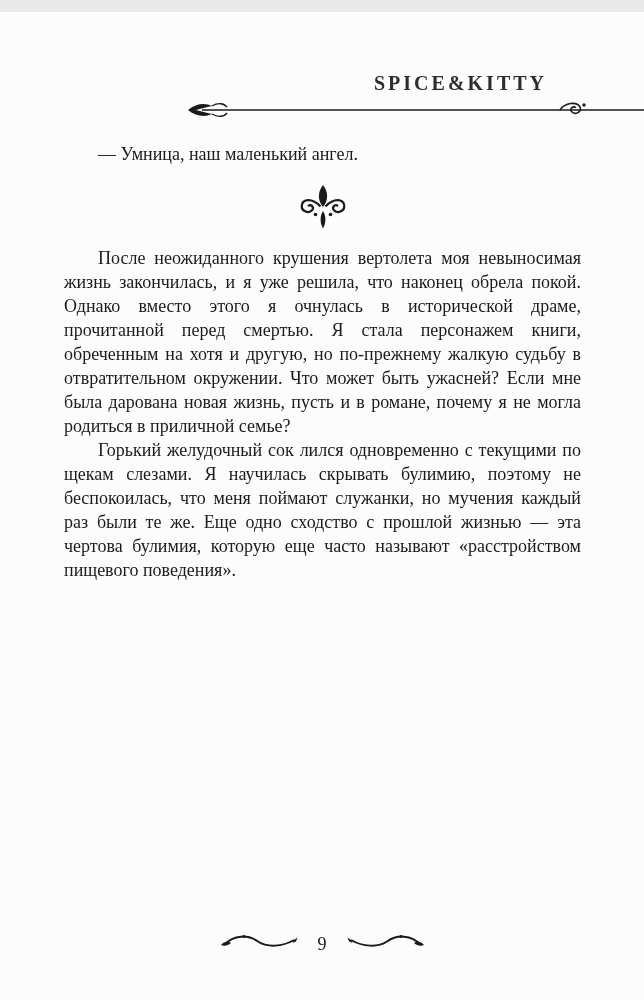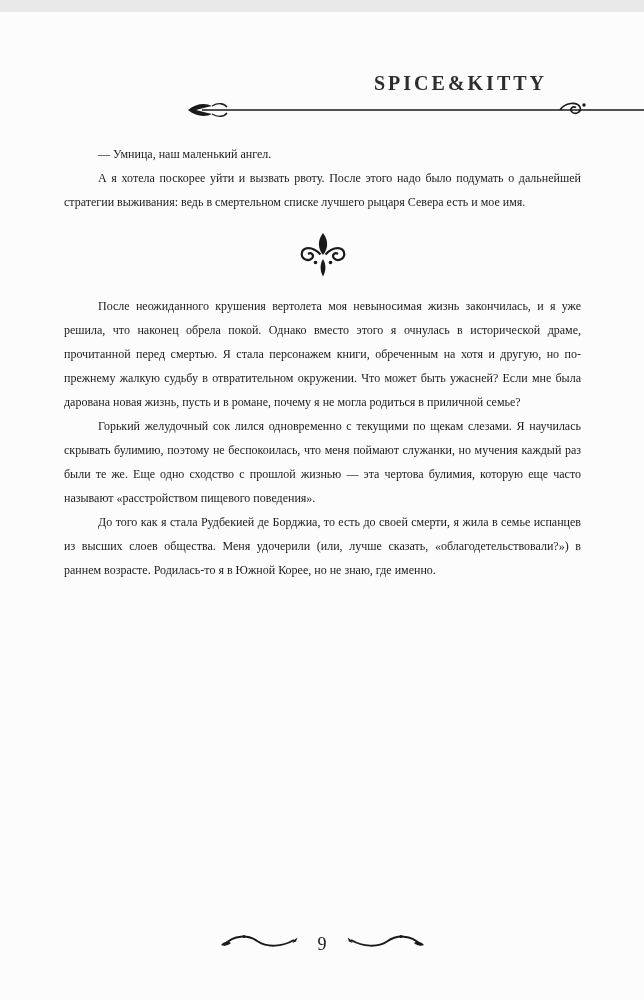--- a/index.html
+++ b/index.html
@@ -33,21 +33,21 @@
     right: 0;
     width: 456px;
     height: 20px;
   }
   .body-text {
     position: absolute;
     top: 130px;
     left: 64px;
     right: 63px;
     text-align: justify;
-    font-size: 12px;
+    font-size: 18px;
     line-height: 24px;
     font-family: Liberation Serif, serif;
   }
   .body-text p {
     margin: 0;
     text-indent: 34px;
   }
   .divider {
     text-align: center;
     margin: 18px 0 16px;
@@ -84,36 +84,34 @@
     <path class="ink-stroke" d="M14 10 H456" stroke-width="1.6"></path>
     <path class="ink-fill" d="M0 10 C8 3.5, 17 2.5, 24 6 C18 7.5, 13 8.7, 8 10 C13 11.3, 18 12.5, 24 14 C17 17.5, 8 16.5, 0 10 Z"></path>
     <path class="ink-stroke" d="M24 6 C30 2.5, 36 3, 39 7" stroke-width="1.4"></path>
     <path class="ink-stroke" d="M24 14 C30 17.5, 36 17, 39 13" stroke-width="1.4"></path>
     <path class="ink-stroke" d="M372 10 C377 2, 389 1.5, 392 7 C394 12, 387 15.5, 383.5 11.5 C381.5 9, 384.5 5.5, 388 7.5" stroke-width="1.6"></path>
     <circle class="ink-fill" cx="396" cy="5" r="1.7"></circle>
   </svg>
 
   <div class="body-text">
     <p>— Умница, наш маленький ангел.</p>
-    <p>А я хотела поскорее уйти и вызвать рвоту. После этого надо было подумать о дальнейшей стратегии выживания: ведь в смертельном списке лучшего рыцаря Севера есть и мое имя.</p>
 
     <div class="divider">
       <svg width="48" height="46" viewBox="0 0 48 46" aria-hidden="true">
         <path class="ink-fill" d="M24 1 C29.5 8, 29.5 16.5, 24 23 C18.5 16.5, 18.5 8, 24 1 Z"></path>
         <path class="ink-stroke" d="M21.5 22.5 C13 13.5, 3.5 15, 2.8 21.5 C2.2 27.5, 10 30, 13.2 26 C15.3 23.2, 12.3 19.8, 9 22" stroke-width="2.2"></path>
         <path class="ink-stroke" d="M26.5 22.5 C35 13.5, 44.5 15, 45.2 21.5 C45.8 27.5, 38 30, 34.8 26 C32.7 23.2, 35.7 19.8, 39 22" stroke-width="2.2"></path>
         <circle class="ink-fill" cx="16.5" cy="30.5" r="1.8"></circle>
         <circle class="ink-fill" cx="31.5" cy="30.5" r="1.8"></circle>
         <path class="ink-fill" d="M24 27 C27.2 32, 27.2 39, 24 44.5 C20.8 39, 20.8 32, 24 27 Z"></path>
       </svg>
     </div>
 
     <p>После неожиданного крушения вертолета моя невыносимая жизнь закончилась, и я уже решила, что наконец обрела покой. Однако вместо этого я очнулась в исторической драме, прочитанной перед смертью. Я стала персонажем книги, обреченным на хотя и другую, но по-прежнему жалкую судьбу в отвратительном окружении. Что может быть ужасней? Если мне была дарована новая жизнь, пусть и в романе, почему я не могла родиться в приличной семье?</p>
     <p>Горький желудочный сок лился одновременно с текущими по щекам слезами. Я научилась скрывать булимию, поэтому не беспокоилась, что меня поймают служанки, но мучения каждый раз были те же. Еще одно сходство с прошлой жизнью — эта чертова булимия, которую еще часто называют «расстройством пищевого поведения».</p>
-    <p>До того как я стала Рудбекией де Борджиа, то есть до своей смерти, я жила в семье испанцев из высших слоев общества. Меня удочерили (или, лучше сказать, «облагодетельствовали?») в раннем возрасте. Родилась-то я в Южной Корее, но не знаю, где именно.</p>
   </div>
 
   <div class="footer">
     <span class="flourish-left">
       <svg width="78" height="20" viewBox="0 0 78 20" aria-hidden="true">
         <path class="ink-stroke" d="M4 13 C14 2.5, 28 2.5, 38 9.5 C47 15.5, 62 15, 74 8" stroke-width="2"></path>
         <path class="ink-fill" d="M1 13 C4 9.5, 8 9, 11 11 C8 13.5, 4 14.5, 1 13 Z"></path>
         <path class="ink-fill" d="M74 8 L77.5 5.5 L76 9.5 L72.5 11 Z"></path>
         <circle class="ink-fill" cx="24" cy="4.5" r="1.6"></circle>
       </svg>

